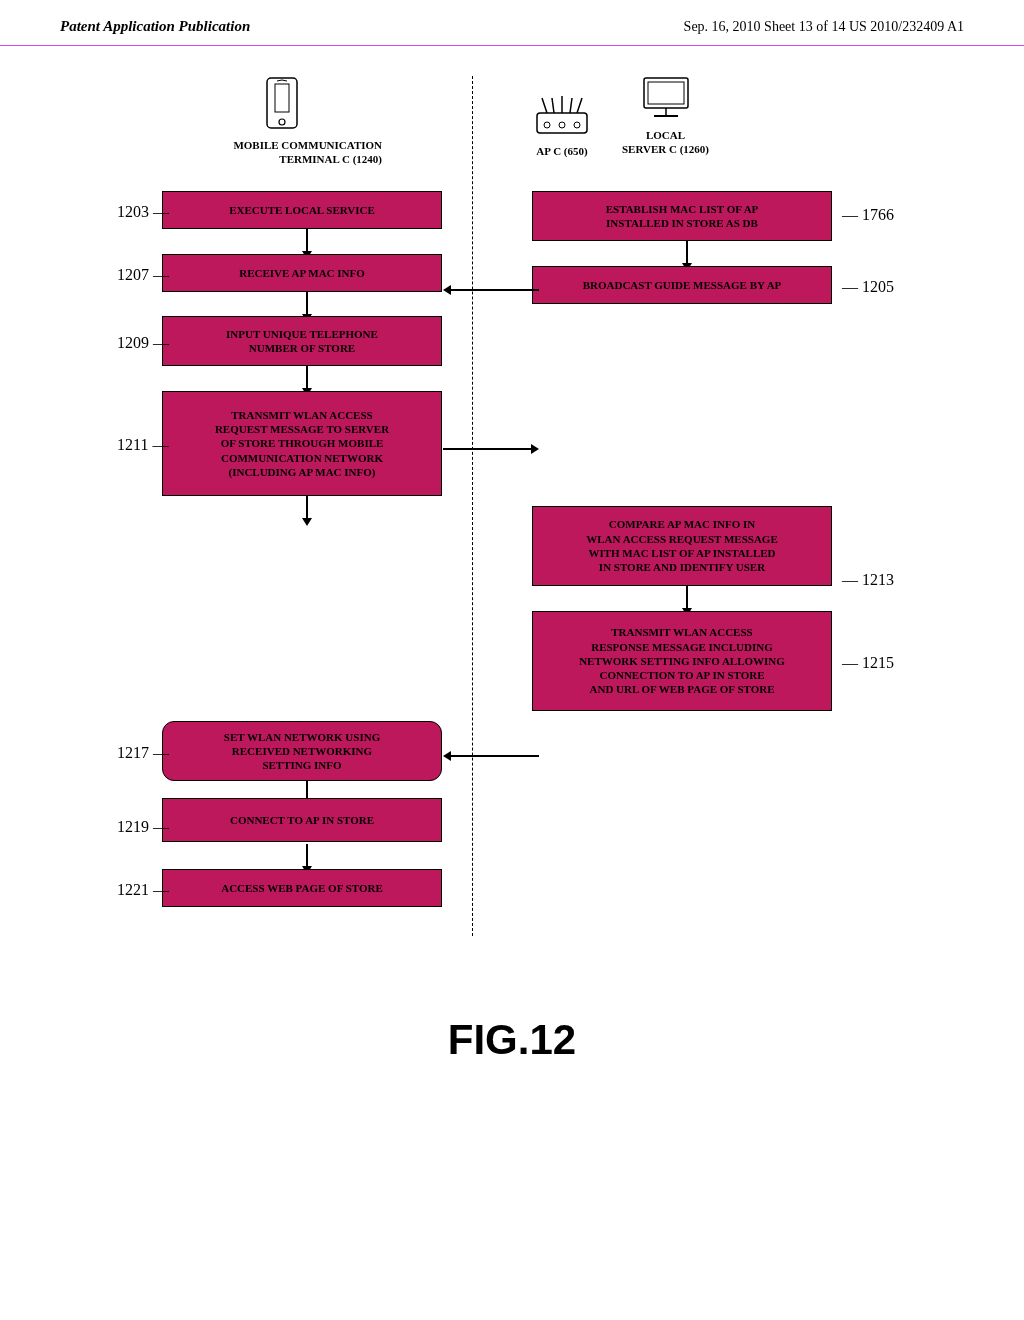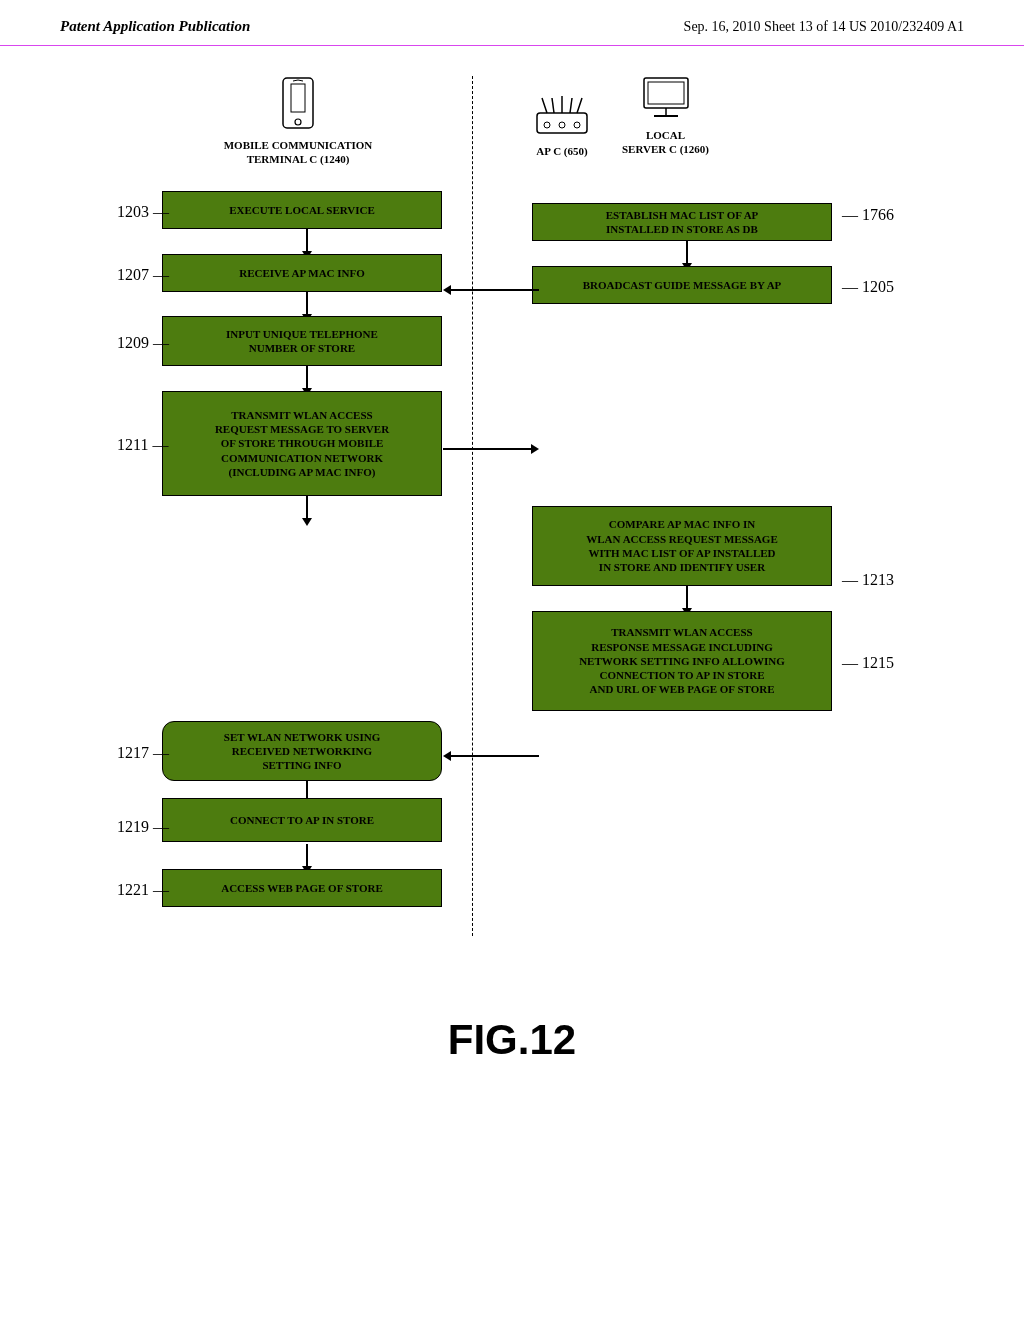--- a/index.html
+++ b/index.html
@@ -57,21 +57,21 @@
       position: absolute;
       border: 1.5px solid #000;
       text-align: center;
       font-size: 11px;
       font-weight: bold;
       display: flex;
       align-items: center;
       justify-content: center;
       padding: 4px 6px;
       line-height: 1.3;
-      background: #4d7c0f;
+      background: #be185d;
     }
 
     
     .step-label {
       position: absolute;
       font-size: 16px;
       text-align: right;
     }
 
     
@@ -137,21 +137,21 @@
 <div class="header">
   <span class="header-left">Patent Application Publication</span>
   <span class="header-right">Sep. 16, 2010   Sheet 13 of 14   US 2010/232409 A1</span>
 </div>
 
 <div class="diagram-area">
   <div class="diagram-container">
 
     <div class="divider-line"></div>
 
-    <div class="icon-area" style="left:96px; top:0px; width:200px;">
+    <div class="icon-area" style="left:80px; top:0px; width:200px;text-align:right;">
       <svg class="icon-svg" width="50" height="60" viewBox="0 0 50 60">
 
         <rect x="10" y="2" width="30" height="50" rx="4" ry="4" fill="none" stroke="#000" stroke-width="1.5"></rect>
         <circle cx="25" cy="46" r="3" fill="none" stroke="#000" stroke-width="1.2"></circle>
         <rect x="18" y="8" width="14" height="28" fill="none" stroke="#000" stroke-width="1"></rect>
 
         <path d="M20 5 Q25 3 30 5" fill="none" stroke="#000" stroke-width="1"></path>
       </svg>
       <div style="font-size:11px; font-weight:bold; margin-top:2px; line-height:1.3;">
         MOBILE COMMUNICATION<br>TERMINAL C (1240)
@@ -181,21 +181,21 @@
           <rect x="8" y="2" width="44" height="30" rx="2" fill="none" stroke="#000" stroke-width="1.5"></rect>
           <rect x="12" y="6" width="36" height="22" fill="none" stroke="#000" stroke-width="1"></rect>
 
           <line x1="30" y1="32" x2="30" y2="40" stroke="#000" stroke-width="1.5"></line>
           <line x1="18" y1="40" x2="42" y2="40" stroke="#000" stroke-width="2"></line>
         </svg>
         <div style="font-size:11px; font-weight:bold; line-height:1.3;">LOCAL<br>SERVER C (1260)</div>
       </div>
     </div>
 
-    <div class="flow-box" style="left:430px; top:115px; width:300px; height:38px;margin-top:12px;">
+    <div class="flow-box" style="left:430px; top:115px; width:300px; height:50px;">
       <span>ESTABLISH MAC LIST OF AP<br>INSTALLED IN STORE AS DB</span>
     </div>
     <div class="step-label" style="left:740px; top:130px;">— 1766</div>
 
     <div class="arrow-down" style="left:580px; top:165px;">
       <div class="arrow-line" style="height:22px;"></div>
       <div class="arrow-head-down"></div>
     </div>
 
     <div class="flow-box" style="left:430px; top:190px; width:300px; height:38px;">

